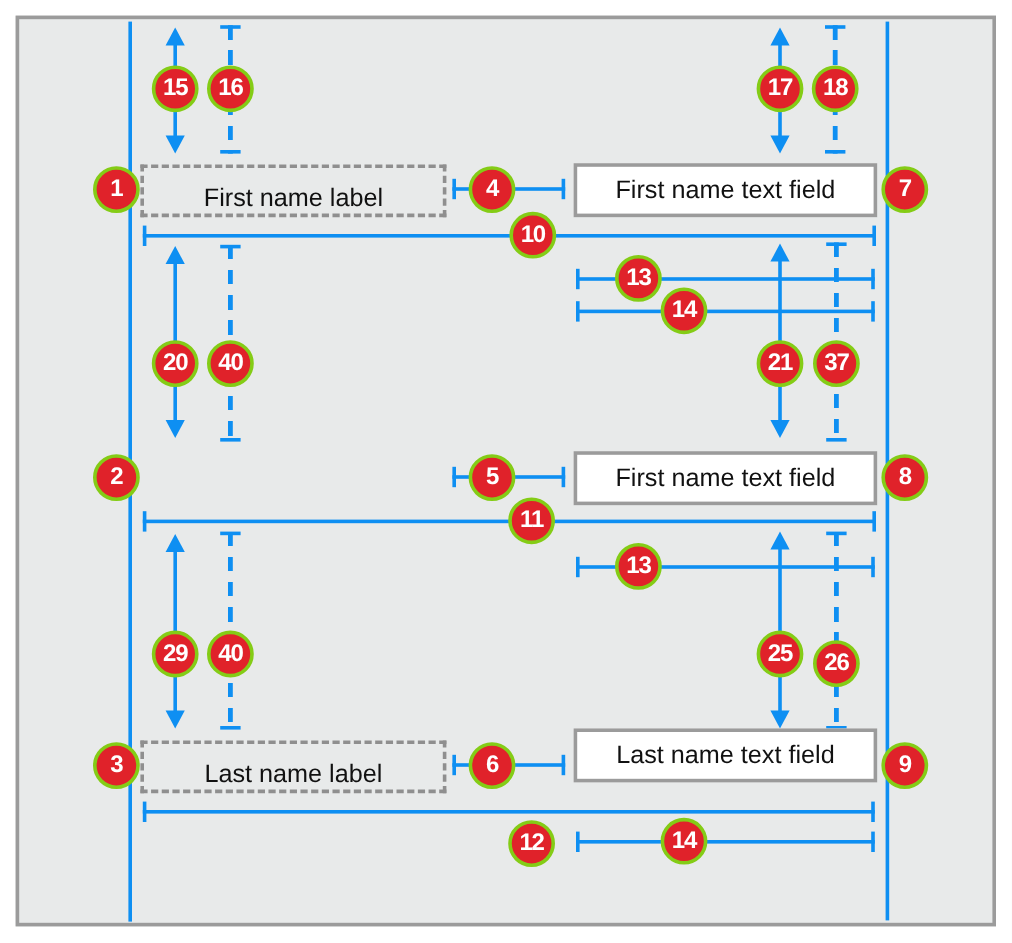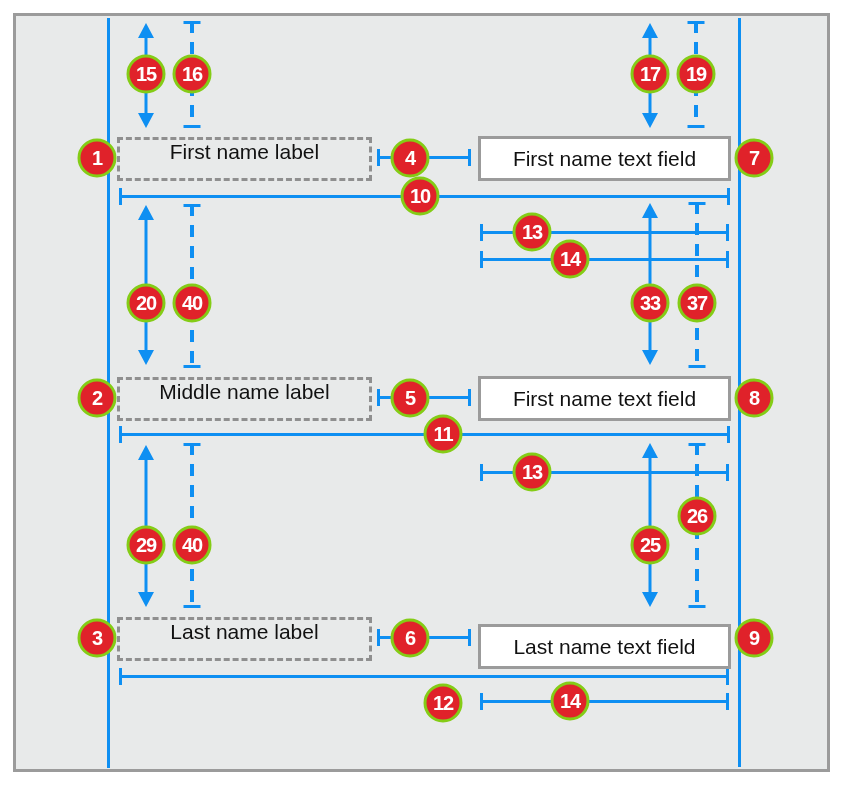--- a/index.html
+++ b/index.html
@@ -4,21 +4,21 @@
 <style>
   html,body{margin:0;padding:0;background:#fff;}
   .canvas{position:relative;width:843px;height:786px;background:#fff;overflow:hidden;
           font-family:"Liberation Sans",sans-serif;}
   .frame{position:absolute;left:13px;top:13px;width:817px;height:759px;
          border:3px solid var(--frame-border,#9B9B9B);background:var(--frame-bg,#E8EAEA);
          box-sizing:border-box;z-index:0;}
   .guide{position:absolute;width:3px;background:var(--blue,#0E8FF2);z-index:1;}
   .label-box{position:absolute;left:117px;width:255px;height:44px;box-sizing:border-box;
              border:3px dashed var(--dashed-border,#8F8F8F);
-             display:flex;align-items:flex-start;justify-content:center;
+             display:flex;align-items:flex-end;justify-content:center;
              font-size:21px;color:#111;z-index:2;}
   .field-box{position:absolute;left:478px;width:253px;height:45px;box-sizing:border-box;
              border:3px solid var(--box-border,#9B9B9B);background:#fff;
              display:flex;align-items:center;justify-content:center;
              font-size:21px;color:#111;z-index:2;}
   .measure{position:absolute;height:3px;background:var(--blue,#0E8FF2);z-index:1;}
   .measure::before,.measure::after{content:"";position:absolute;top:-7px;width:3px;height:17px;
              background:var(--blue,#0E8FF2);}
   .measure::before{left:0;}
   .measure::after{right:0;}
@@ -52,31 +52,28 @@
   <div class="guide" style="left:107px;top:18px;height:750px"></div>
   <div class="guide" style="left:738px;top:18px;height:749px"></div>
 
   <div class="label-box" style="top:137px">
       <span>First name label</span>
     </div>
   <div class="field-box" style="top:136px">
       <span>First name text field</span>
     </div>
 
-  <div class="label-box" style="top:377px">
-      <span>Middle name label</span>
-    </div>
   <div class="field-box" style="top:376px">
       <span>First name text field</span>
     </div>
 
   <div class="label-box" style="top:617px">
       <span>Last name label</span>
     </div>
-  <div class="field-box" style="top:624px">
+  <div class="field-box" style="top:607px">
       <span>Last name text field</span>
     </div>
 
   <div class="measure" style="left:377px;top:156px;width:94px"></div>
   <div class="measure" style="left:377px;top:396px;width:94px"></div>
   <div class="measure" style="left:377px;top:636px;width:94px"></div>
 
   <div class="measure" style="left:119px;top:195px;width:611px"></div>
   <div class="measure" style="left:119px;top:433px;width:611px"></div>
   <div class="measure" style="left:119px;top:675px;width:610px"></div>
@@ -113,33 +110,33 @@
 
   <div class="marker" style="left:97px;top:158px">1</div>
   <div class="marker" style="left:97px;top:398px">2</div>
   <div class="marker" style="left:97px;top:638px">3</div>
   <div class="marker" style="left:410px;top:158px">4</div>
   <div class="marker" style="left:410px;top:398px">5</div>
   <div class="marker" style="left:410px;top:638px">6</div>
   <div class="marker" style="left:754px;top:158px">7</div>
   <div class="marker" style="left:754px;top:398px">8</div>
   <div class="marker" style="left:754px;top:638px">9</div>
-  <div class="marker" style="left:420px;top:196px">10</div>
+  <div class="marker" style="left:444px;top:196px">10</div>
   <div class="marker" style="left:443px;top:434px">11</div>
   <div class="marker" style="left:443px;top:703px">12</div>
   <div class="marker" style="left:532px;top:232px">13</div>
   <div class="marker" style="left:570px;top:259px">14</div>
   <div class="marker" style="left:532px;top:472px">13</div>
   <div class="marker" style="left:570px;top:701px">14</div>
   <div class="marker" style="left:146px;top:74px">15</div>
   <div class="marker" style="left:192px;top:74px">16</div>
   <div class="marker" style="left:650px;top:74px">17</div>
-  <div class="marker" style="left:696px;top:74px">19</div>
+  <div class="marker" style="left:696px;top:74px">18</div>
   <div class="marker" style="left:146px;top:303px">20</div>
   <div class="marker" style="left:192px;top:303px">40</div>
-  <div class="marker" style="left:650px;top:303px">33</div>
+  <div class="marker" style="left:650px;top:303px">21</div>
   <div class="marker" style="left:697px;top:303px">37</div>
   <div class="marker" style="left:146px;top:545px">29</div>
   <div class="marker" style="left:192px;top:545px">40</div>
   <div class="marker" style="left:650px;top:545px">25</div>
-  <div class="marker" style="left:697px;top:516px">26</div>
+  <div class="marker" style="left:697px;top:553px">26</div>
 
 </div>
 
 </body></html>

